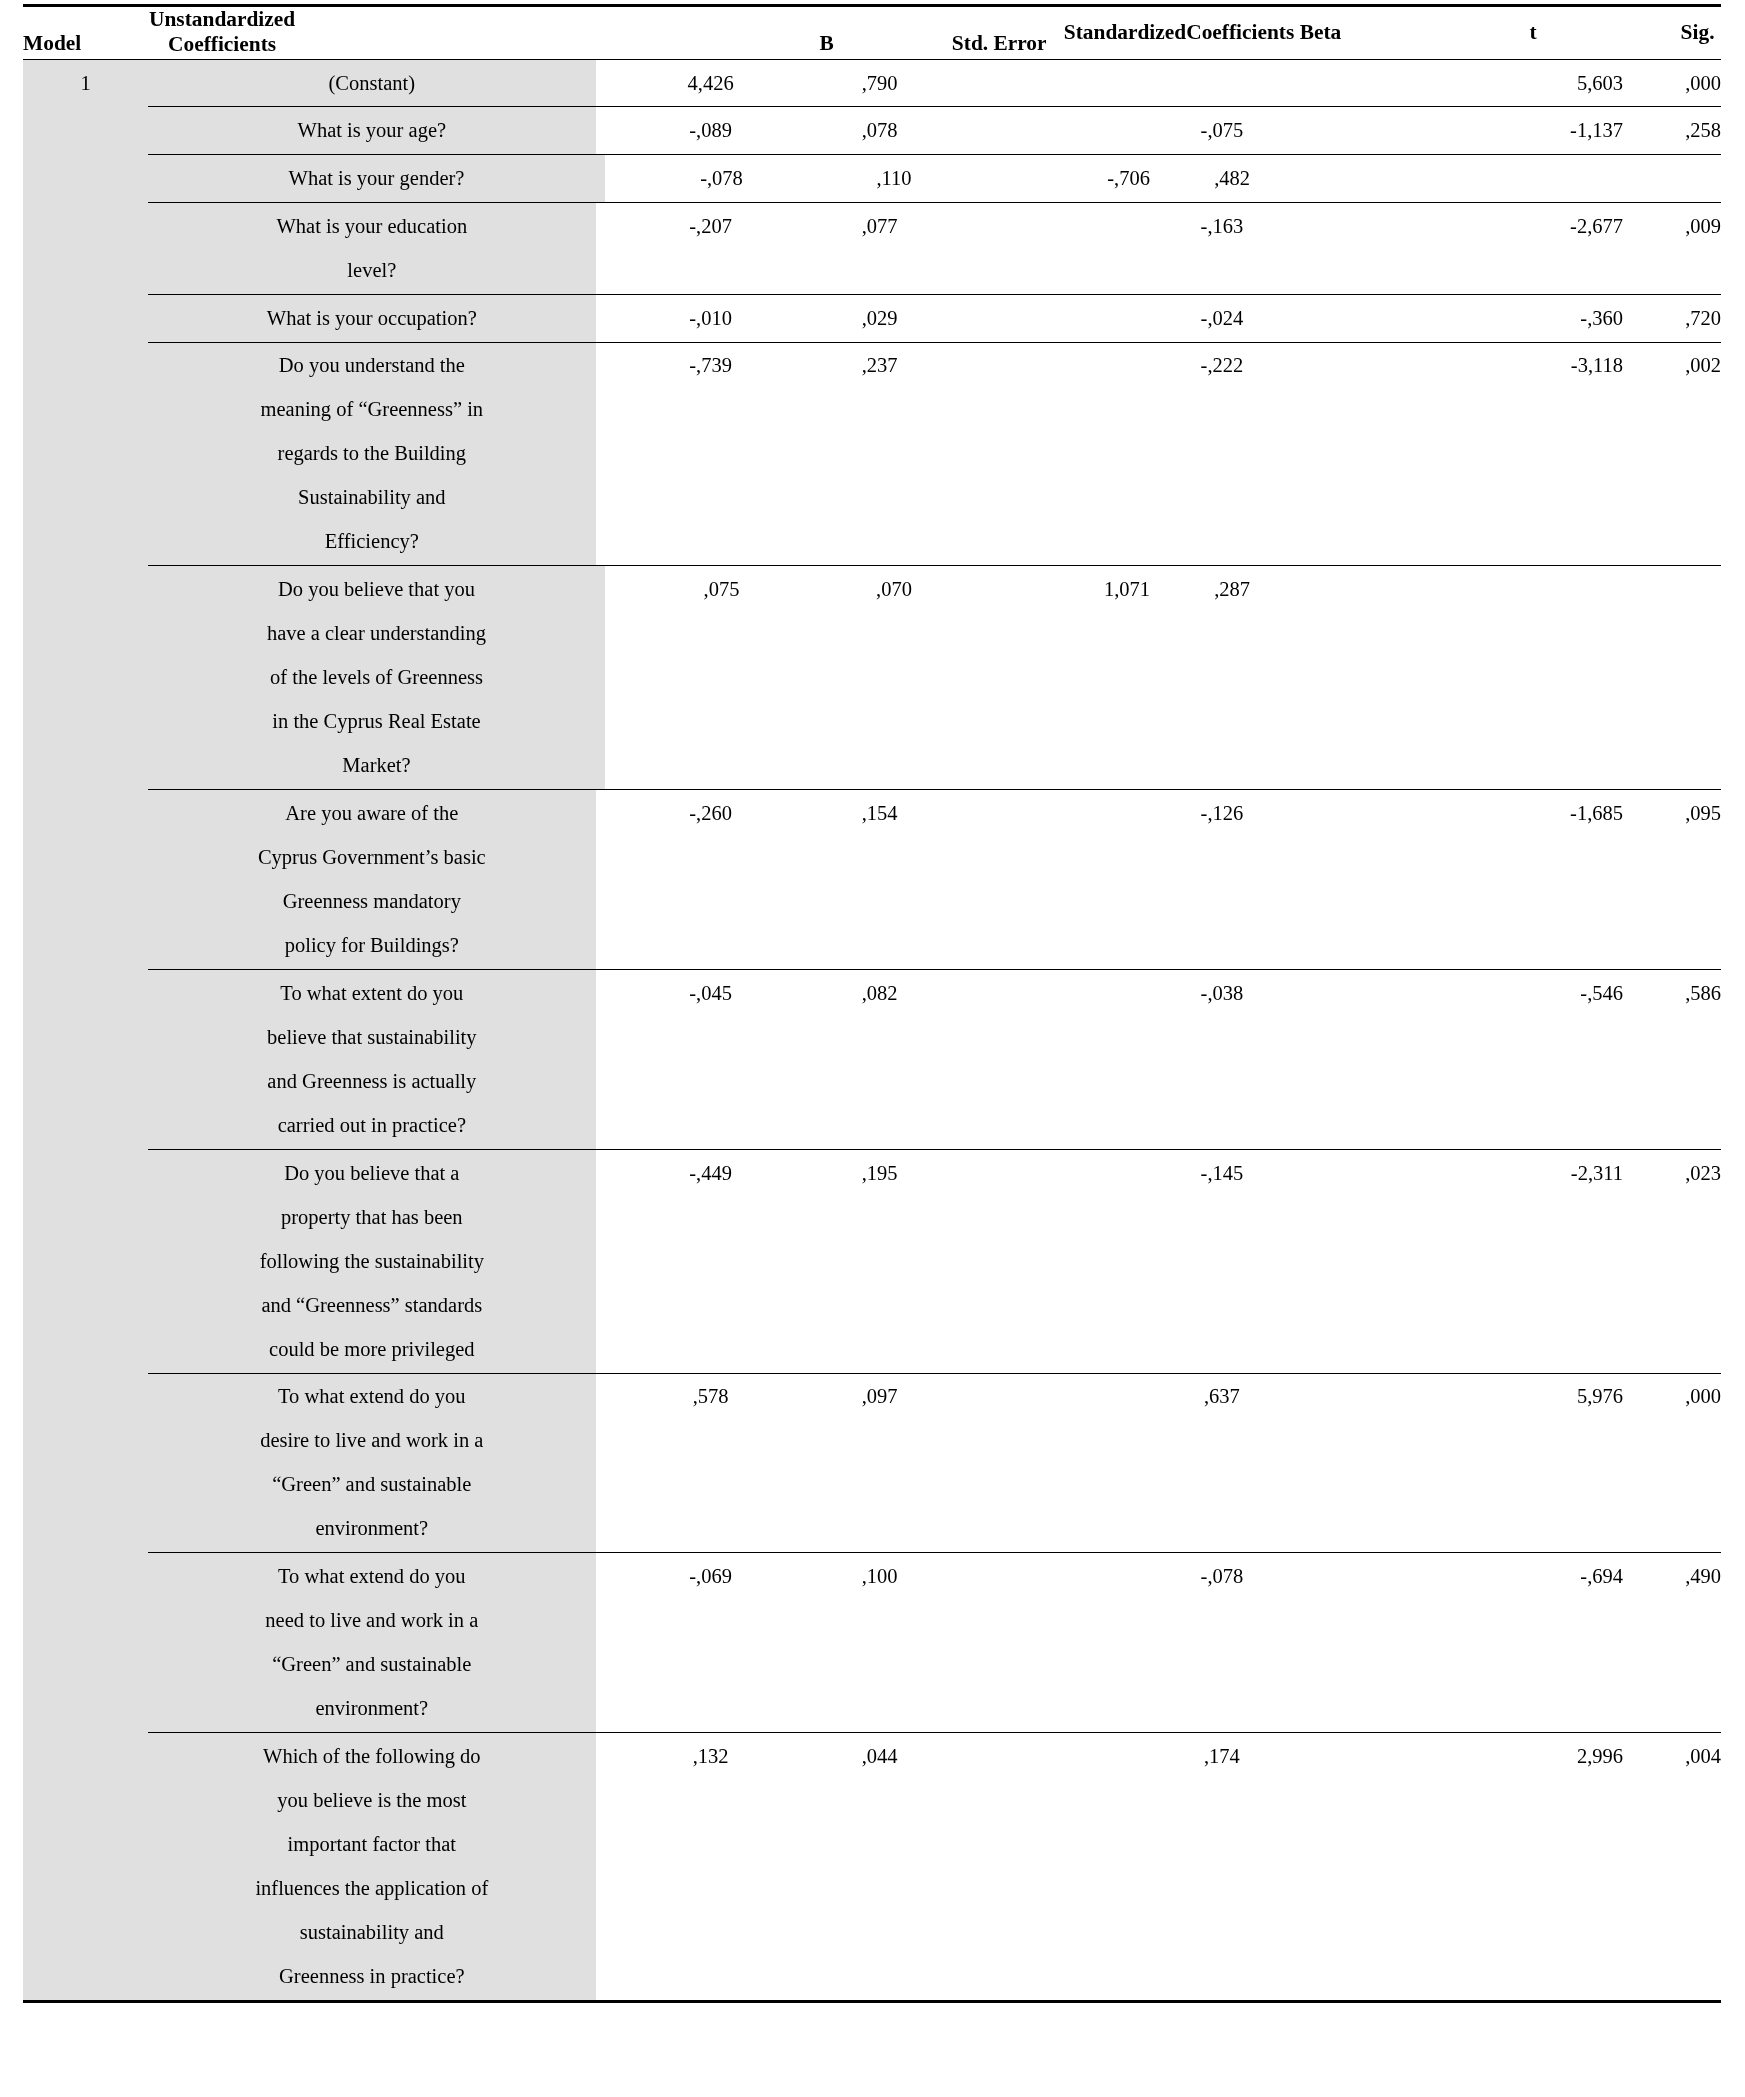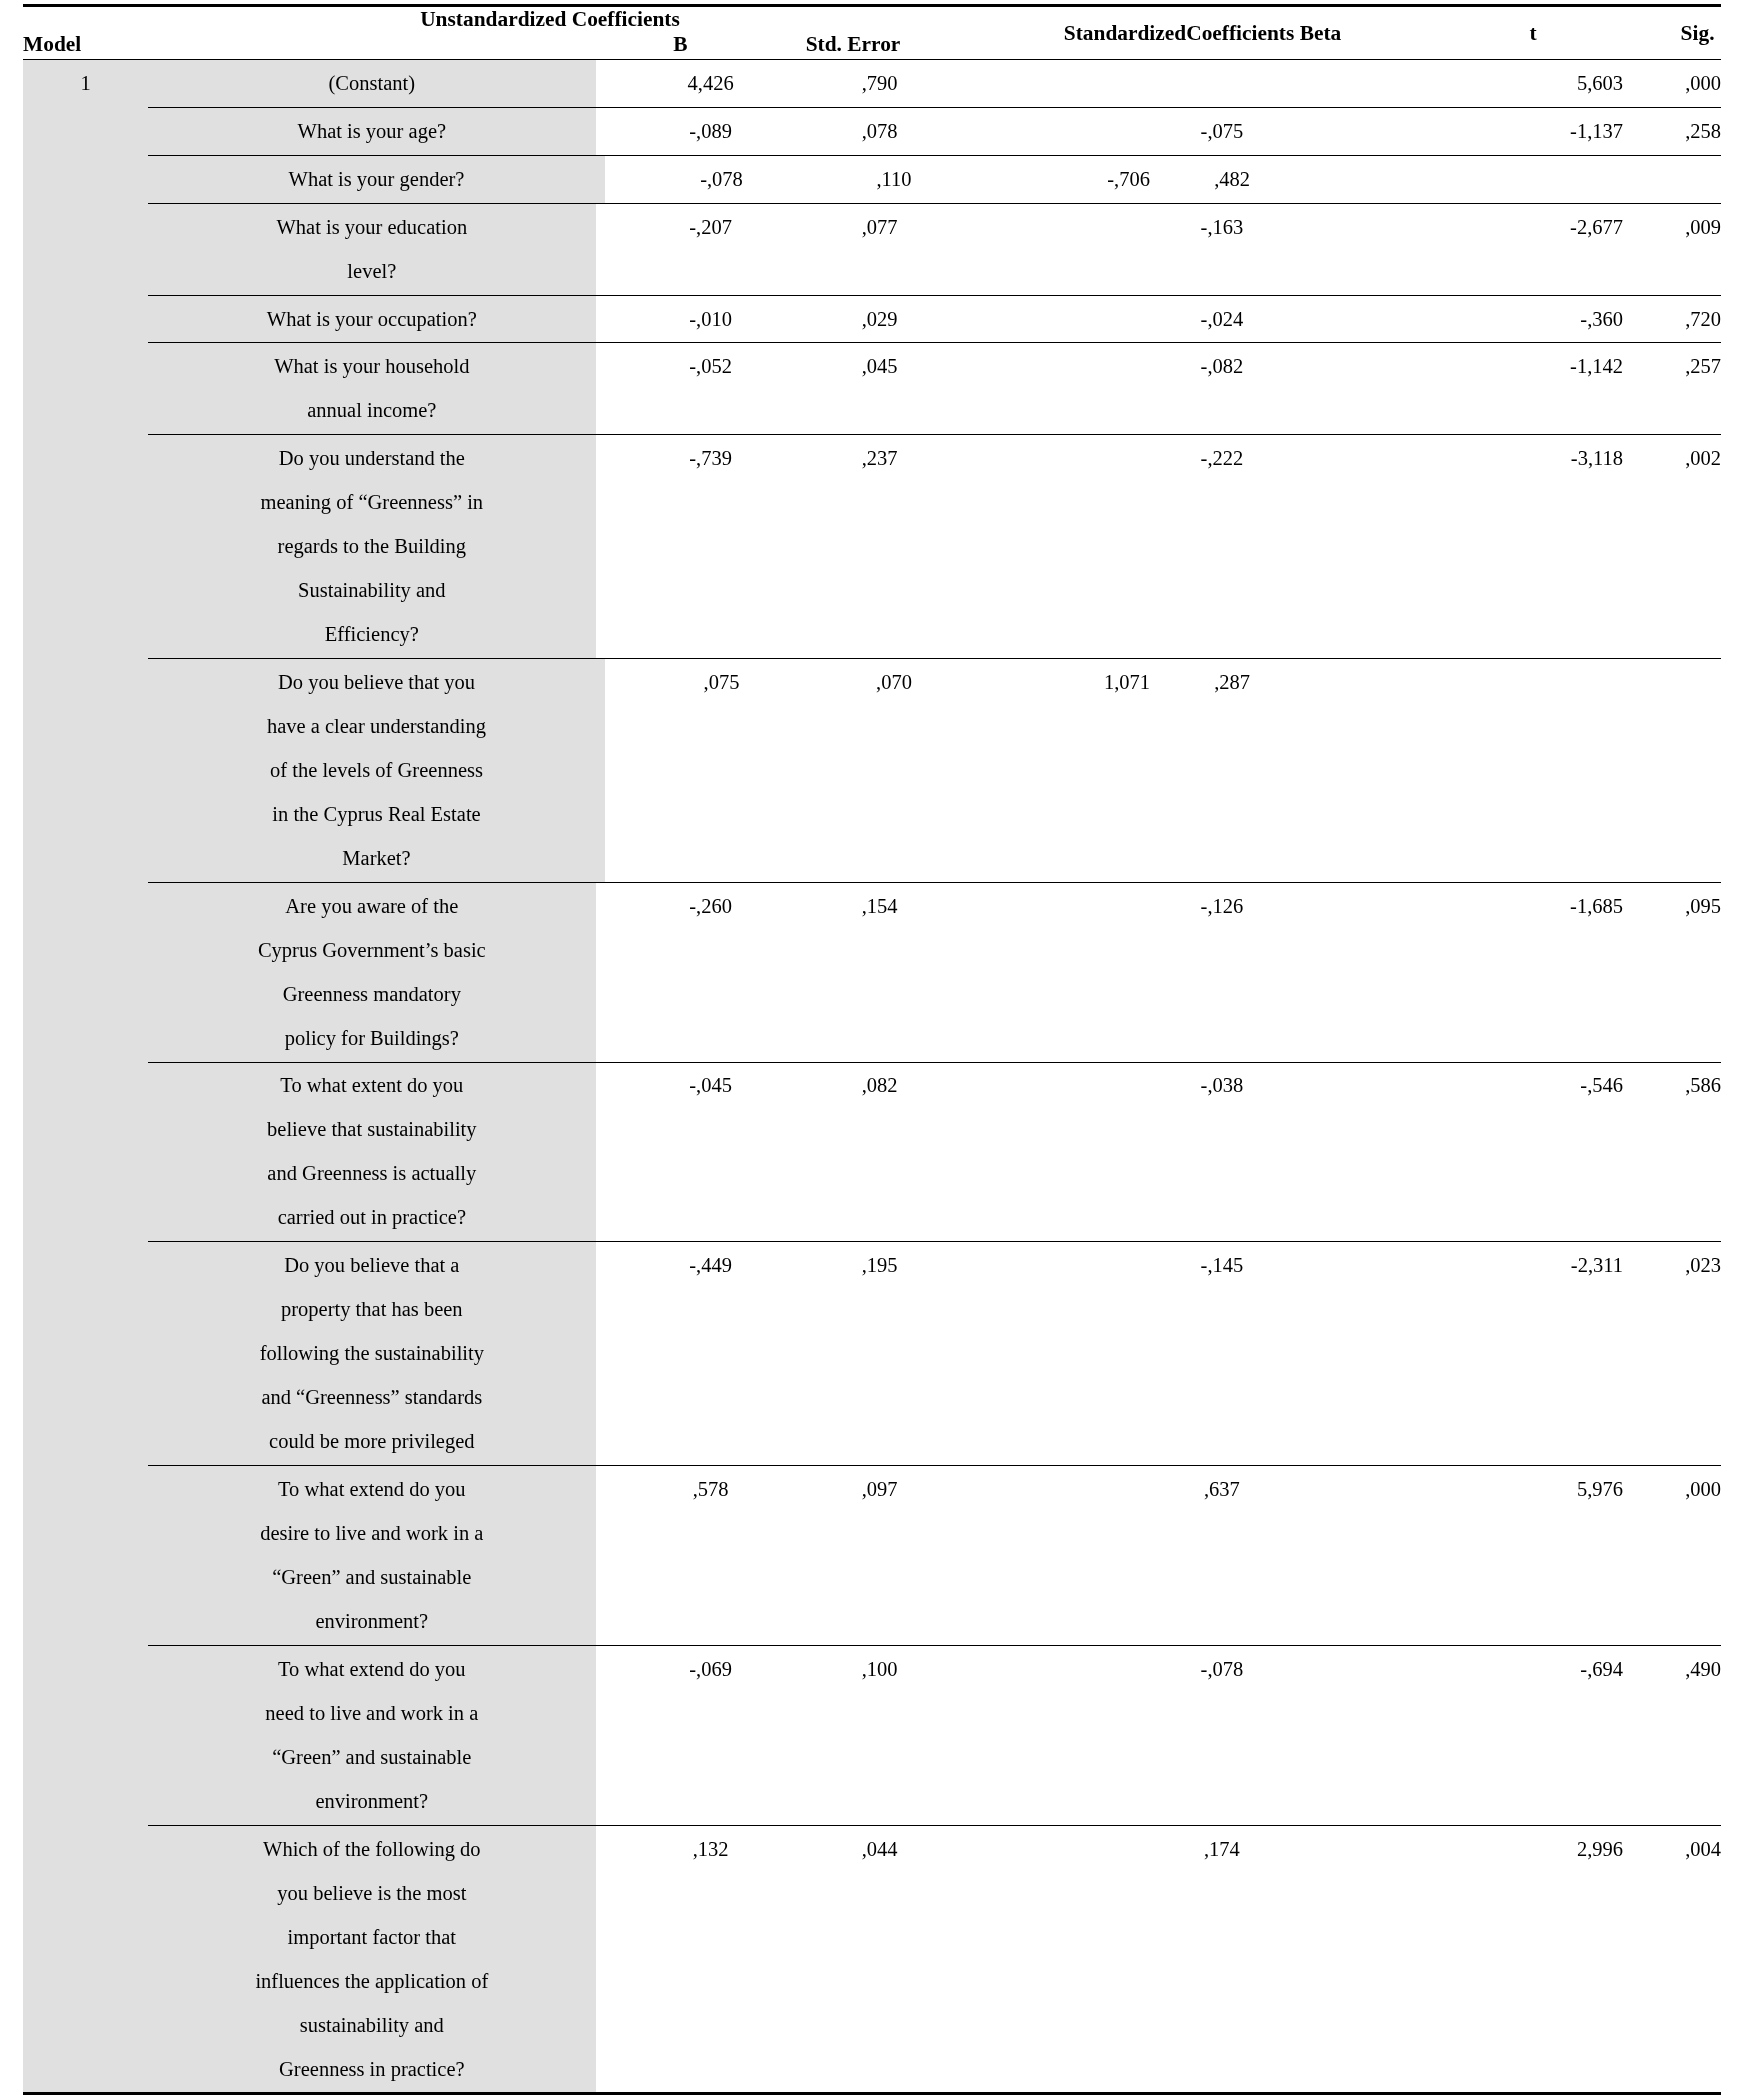--- a/index.html
+++ b/index.html
@@ -35,21 +35,21 @@
     width: 126px;
     display: flex;
     align-items: flex-end;
     justify-content: flex-start;
     padding-bottom: 2.8px;
     margin-top: 23px;
   }
   .h-group {
     width: 802px; 
     display: flex;
-    flex-direction: column;
+    flex-direction: row;
   }
   .h-group-title {
     height: 25px;
     line-height: 25px;
     text-align: center;
   }
   .h-group-sub {
     flex: 1;
     display: flex;
     align-items: flex-end;
@@ -187,29 +187,20 @@
 
   <div class="row">
     <div class="cell-label">What is your occupation?</div>
     <div class="cell-b">-,010</div>
     <div class="cell-se">,029</div>
     <div class="cell-beta">-,024</div>
     <div class="cell-t">-,360</div>
     <div class="cell-sig">,720</div>
   </div>
 
-  <div class="row">
-    <div class="cell-label">What is your household
-annual income?</div>
-    <div class="cell-b">-,052</div>
-    <div class="cell-se">,045</div>
-    <div class="cell-beta">-,082</div>
-    <div class="cell-t">-1,142</div>
-    <div class="cell-sig">,257</div>
-  </div>
 
   <div class="row">
     <div class="cell-label">Do you understand the
 meaning of “Greenness” in
 regards to the Building
 Sustainability and
 Efficiency?</div>
     <div class="cell-b">-,739</div>
     <div class="cell-se">,237</div>
     <div class="cell-beta">-,222</div>

